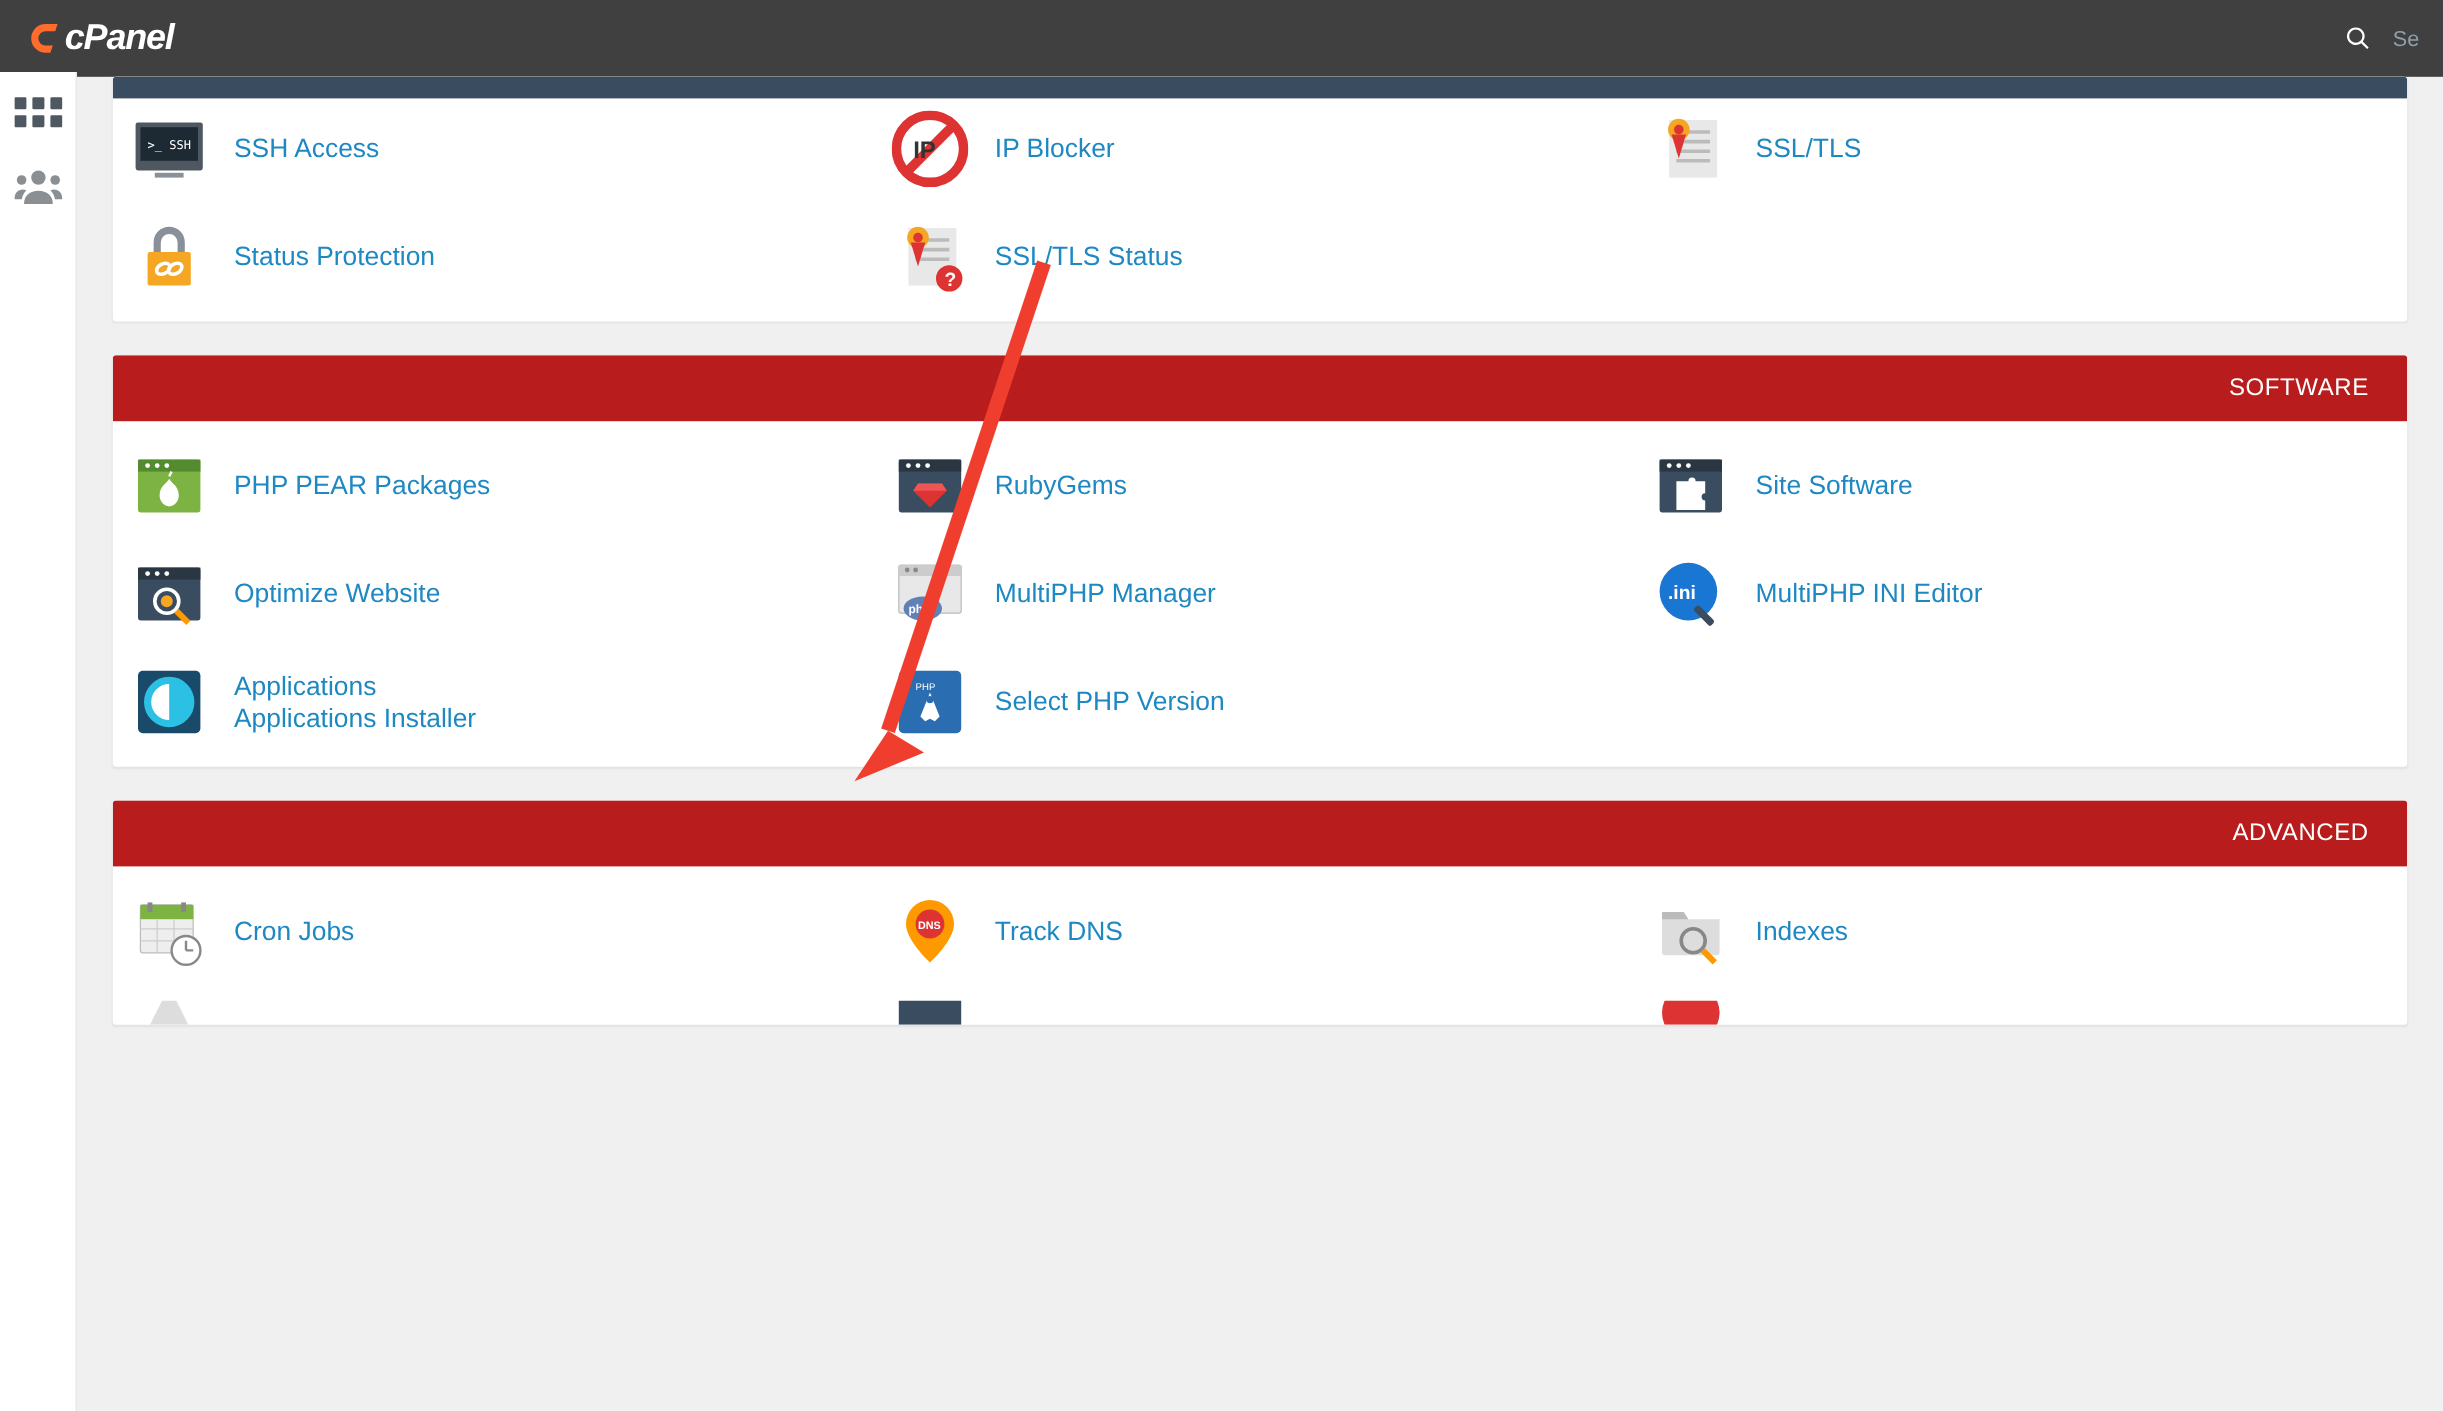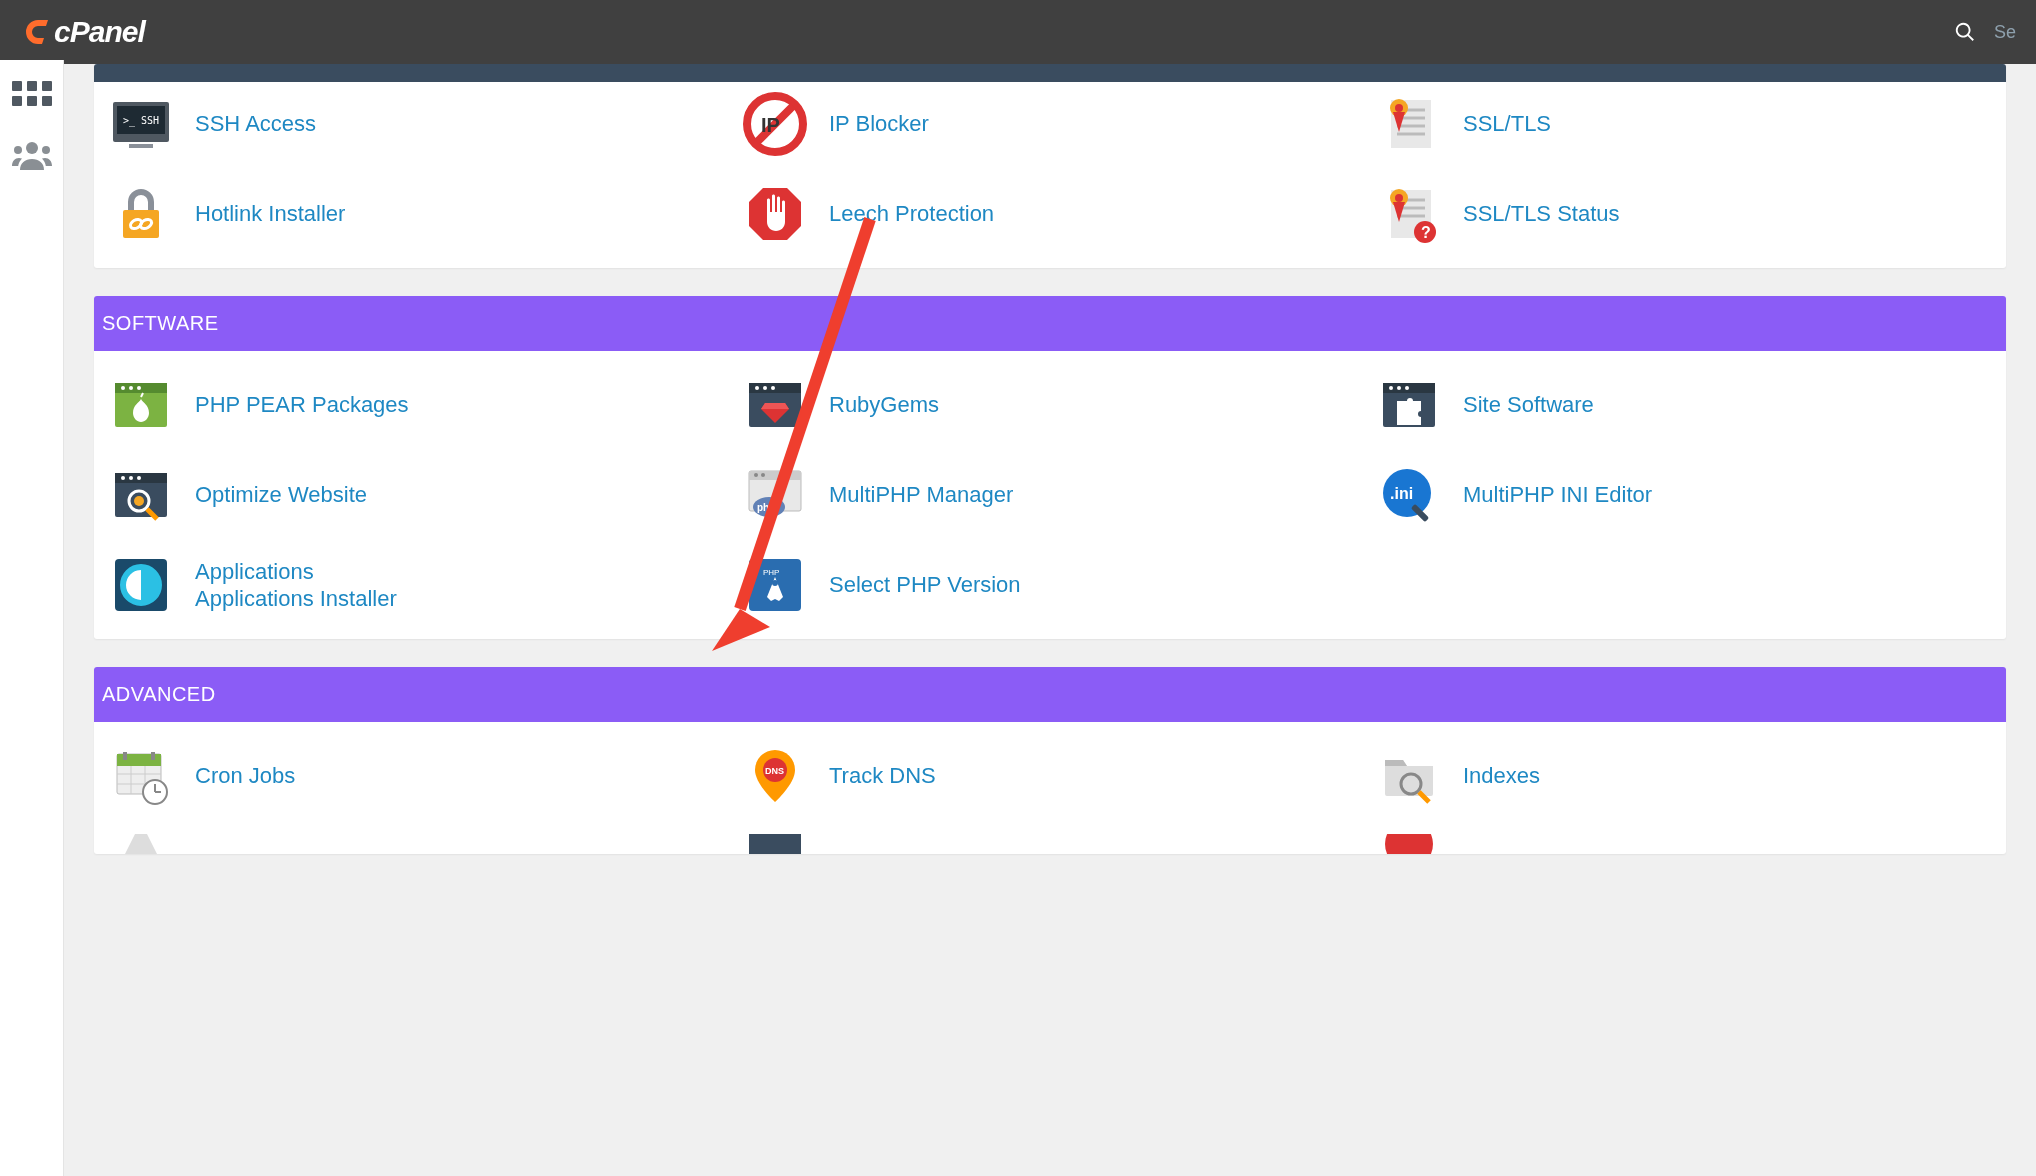--- a/index.html
+++ b/index.html
@@ -69,26 +69,27 @@
   .section {
     background: #fff;
     border-radius: 3px;
     margin-top: 0;
     margin-bottom: 28px;
     box-shadow: 0 1px 2px rgba(0,0,0,0.06);
     overflow: hidden;
   }
   .section:first-child { margin-top: 0; }
   .section-header {
-    background: #8b5cf6;
+    background: #b91c1c;
     color: #fff;
-    padding: 16px 8px;
+    padding: 16px 32px;
     font-size: 20px;
     font-weight: 400;
     letter-spacing: 0.5px;
+    text-align: right;
   }
   .section-body {
     display: grid;
     grid-template-columns: repeat(3, 1fr);
     column-gap: 20px;
     row-gap: 26px;
     padding: 22px 15px;
   }
   .section-body.cutoff-top { padding-top: 10px; }
   .section-body.cutoff-bottom { padding-bottom: 0; }
@@ -215,32 +216,23 @@
 
       <div class="tile">
         <div class="tile-icon">
           <svg width="64" height="64" viewBox="0 0 64 64">
                 <rect x="14" y="28" width="36" height="28" rx="2" fill="#f5a623"></rect>
                 <path d="M22 28v-8a10 10 0 0 1 20 0v8" fill="none" stroke="#8a9099" stroke-width="6"></path>
                 <ellipse cx="27" cy="42" rx="6" ry="4" fill="none" stroke="#fff" stroke-width="3" transform="rotate(-30 27 42)"></ellipse>
                 <ellipse cx="37" cy="42" rx="6" ry="4" fill="none" stroke="#fff" stroke-width="3" transform="rotate(-30 37 42)"></ellipse>
               </svg>
         </div>
-        <div class="tile-label">Hotlink Installer</div>
-      </div>
-
-      <div class="tile">
-        <div class="tile-icon">
-          <svg width="64" height="64" viewBox="0 0 64 64">
-                <polygon points="20,6 44,6 58,20 58,44 44,58 20,58 6,44 6,20" fill="#d33"></polygon>
-                <path d="M24 22v18c0 5 4 9 9 9s9-4 9-9V20c0-2-3-2-3 0v10h-2V16c0-2-3-2-3 0v14h-2V14c0-2-3-2-3 0v16h-2V18c0-2-3-2-3 0z" fill="#fff"></path>
-              </svg>
-        </div>
-        <div class="tile-label">Leech Protection</div>
-      </div>
+        <div class="tile-label">Status Protection</div>
+      </div>
+
 
       <div class="tile">
         <div class="tile-icon">
           <svg width="64" height="64" viewBox="0 0 64 64">
                 <rect x="14" y="8" width="40" height="48" fill="#e8e8e8"></rect>
                 <line x1="20" y1="18" x2="48" y2="18" stroke="#bbb" stroke-width="3"></line>
                 <line x1="20" y1="26" x2="48" y2="26" stroke="#bbb" stroke-width="3"></line>
                 <line x1="20" y1="34" x2="48" y2="34" stroke="#bbb" stroke-width="3"></line>
                 <circle cx="22" cy="16" r="9" fill="#f5a623"></circle>
                 <polygon points="16,20 22,40 28,20" fill="#d33"></polygon>

